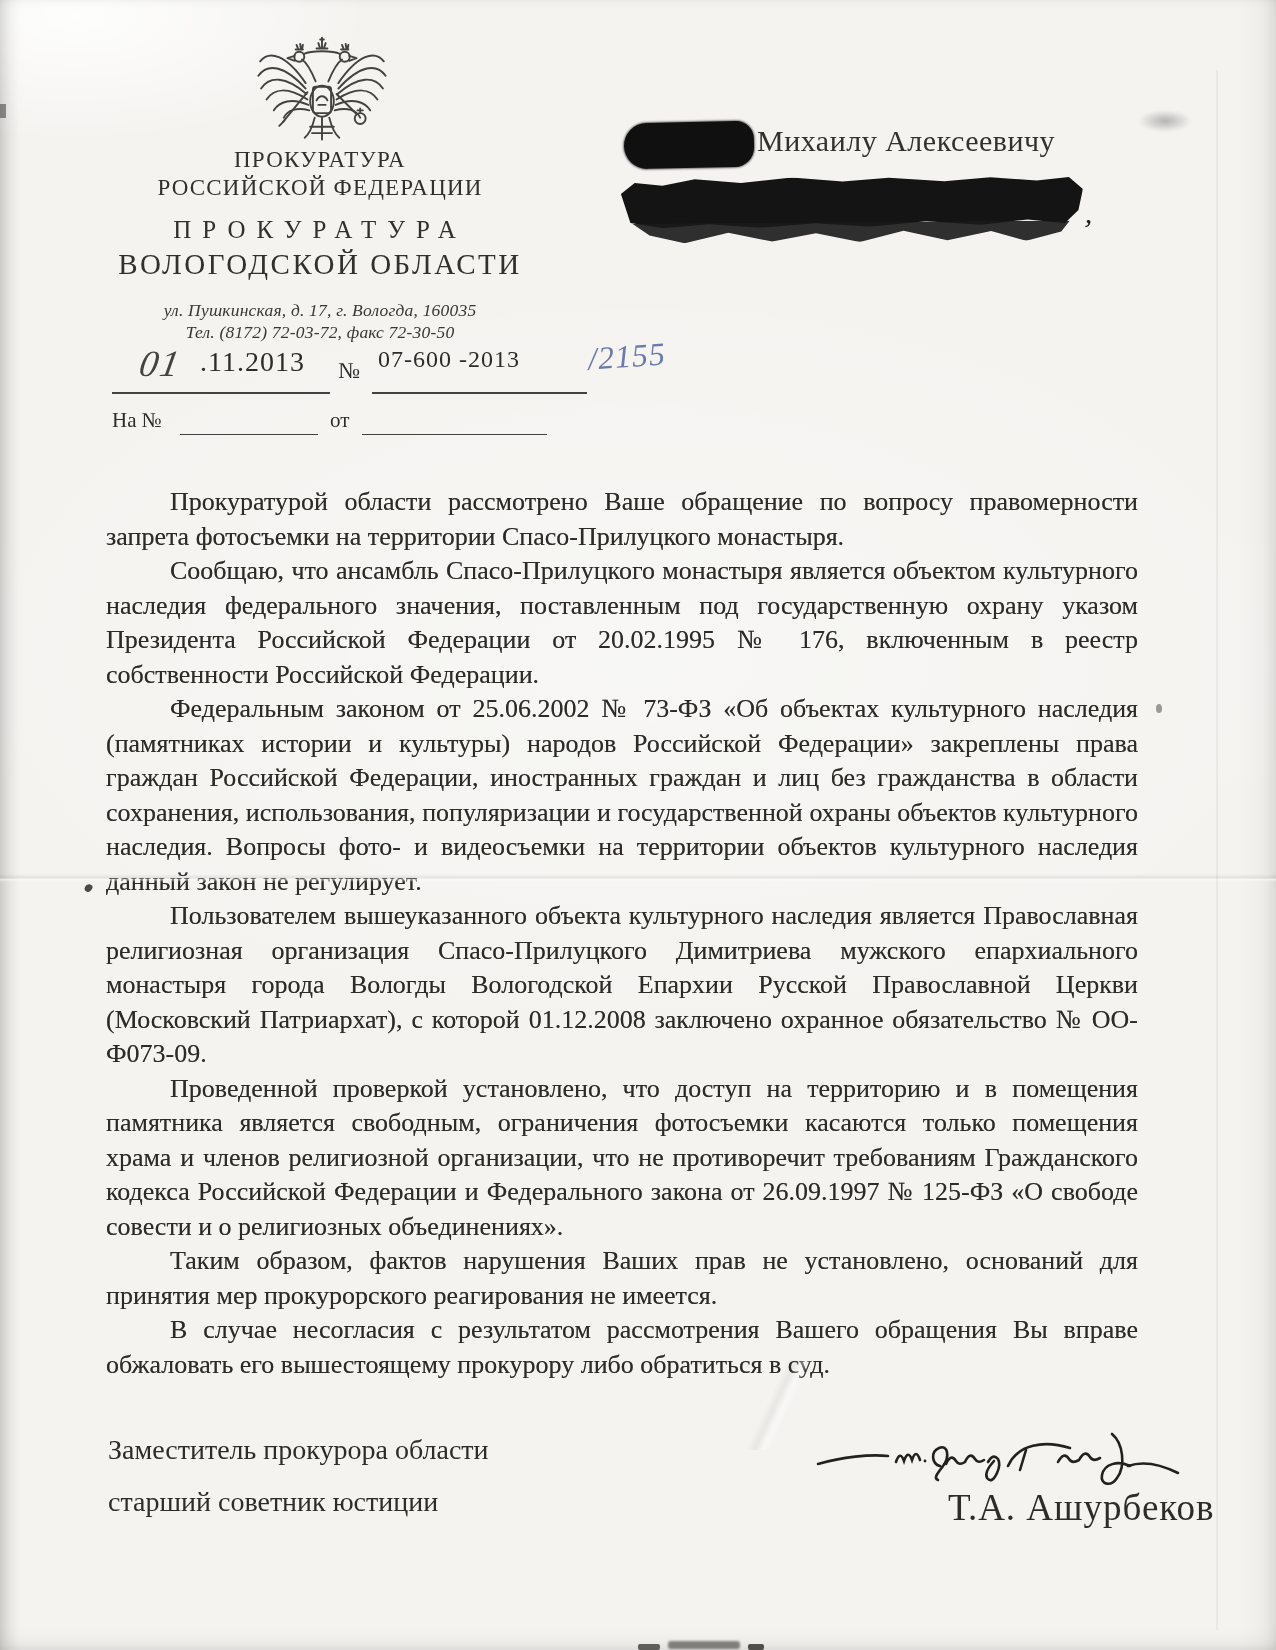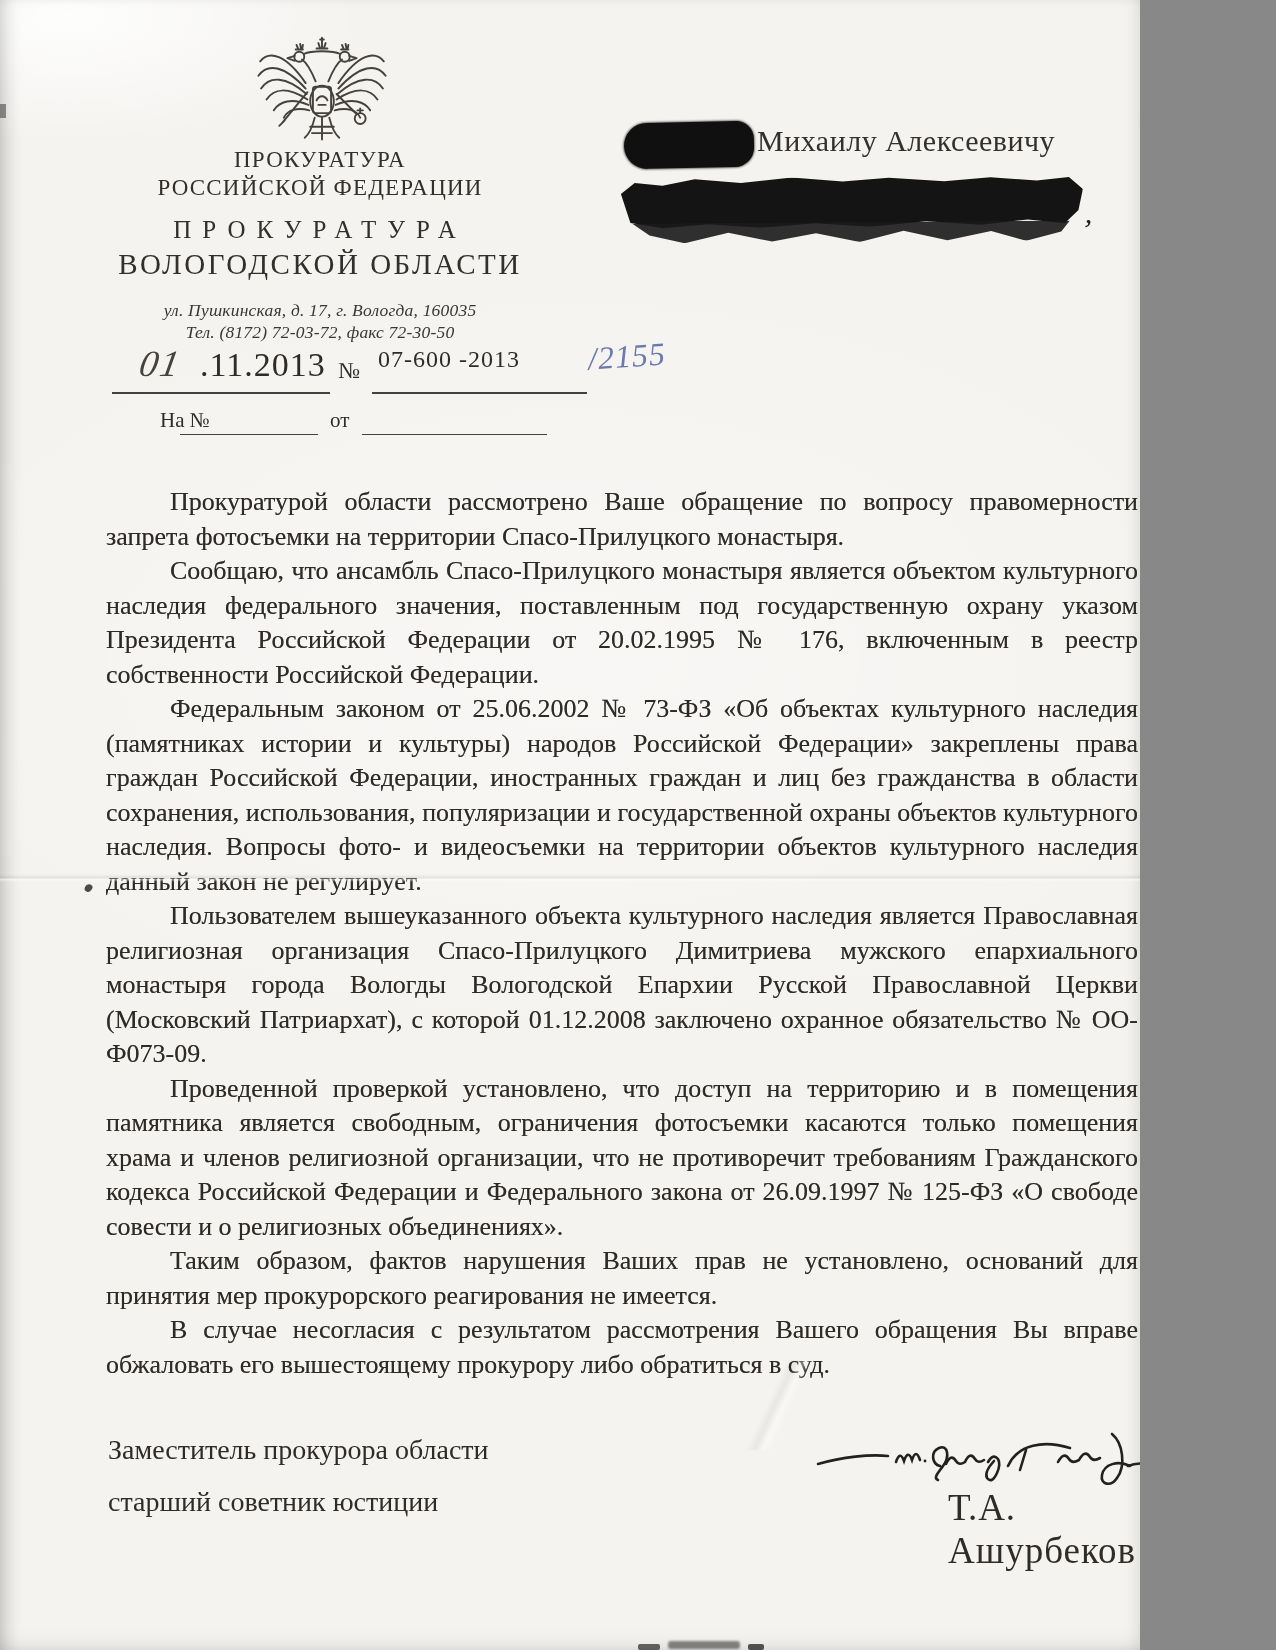--- a/index.html
+++ b/index.html
@@ -1,18 +1,18 @@
 <!DOCTYPE html>
 <html lang="ru"><head>
 <meta charset="utf-8">
 <style>
   * { margin:0; padding:0; box-sizing:border-box; }
   html,body { background:#888; }
   #page {
-    position:relative; width:1140px; height:1650px; overflow:hidden;
+    position:relative; width:1276px; height:1650px; overflow:hidden;
     background:
       radial-gradient(ellipse 420px 180px at 6% 1%, rgba(255,255,255,.9) 0%, rgba(255,255,255,0) 70%),
       radial-gradient(ellipse 900px 500px at 50% 40%, rgba(255,255,255,.35) 0%, rgba(255,255,255,0) 80%),
       linear-gradient(90deg, #e9e8e5 0px, #f4f3f0 18px, #f4f3f0 1240px, #eceae7 1276px),
       #f4f3f0;
     box-shadow: inset 16px 0 22px -16px rgba(0,0,0,.22),
                 inset -12px 0 18px -12px rgba(0,0,0,.12),
                 inset 0 -14px 26px -18px rgba(0,0,0,.18),
                 inset 0 10px 16px -14px rgba(0,0,0,.05);
     font-family:"Liberation Serif","DejaVu Serif",serif;
@@ -22,28 +22,28 @@
   
   .emblem { left:248px; top:34px; width:148px; height:120px; }
   .hdr { left:60px; width:520px; text-align:center; color:#33302c; }
   .org { top:146px; font-size:23px; line-height:28px; letter-spacing:1.2px; }
   .dept1 { top:216px; font-size:25px; letter-spacing:11px; }
   .dept2 { top:248px; font-size:29px; letter-spacing:2.5px; }
   .addr { top:299px; font-size:17.5px; line-height:22px; letter-spacing:.2px; color:#3a3733;font-style:italic; }
   
   .hand { font-style:italic; }
   .date-hand { left:140px; top:342px; font-size:37px; color:#46423d; transform:skewX(-10deg); letter-spacing:2px; }
-  .date-print { left:200px; top:346px; font-size:34px; letter-spacing:1px; }
+  .date-print { left:200px; top:346px; font-size:28px; letter-spacing:1px; }
   .uline { height:0; border-top:2px solid #45413c; }
   .ul-date { left:112px; top:392px; width:218px; }
   .num-label { left:338px; top:358px; font-size:23px; }
   .num-print { left:378px; top:346px; font-size:24px; letter-spacing:1px; }
   .num-hand { left:588px; top:338px; font-size:32px; color:#6b79ad; transform:rotate(-4deg); letter-spacing:1px; }
   .ul-num { left:372px; top:392px; width:215px; }
-  .na-label { left:112px; top:408px; font-size:21px;margin-left:48px; }
+  .na-label { left:112px; top:408px; font-size:21px; }
   .ul-na { left:180px; top:434px; width:138px; border-top-width:1.5px; }
   .ot-label { left:330px; top:408px; font-size:21px; }
   .ul-ot { left:362px; top:434px; width:185px; border-top-width:1.5px; }
   
   .addressee-name { left:757px; top:124px; font-size:30px; letter-spacing:.5px; color:#34312d; }
   .redact-name { left:624px; top:122px; width:130px; height:46px; background:#101010;
     border-radius:26px 20px 22px 26px; transform:rotate(-1.2deg);
     box-shadow:0 0 2px 1px rgba(16,16,16,.55); }
   .redact-block { left:621px; top:177px; width:462px; height:50px; background:#141414; transform:rotate(-.5deg);
     clip-path:polygon(0% 30%,3% 8%,9% 14%,16% 2%,26% 10%,37% 0%,48% 9%,58% 2%,70% 10%,80% 3%,90% 10%,97% 4%,100% 28%,99% 70%,96% 96%,88% 88%,78% 98%,66% 90%,54% 100%,42% 92%,30% 100%,19% 92%,9% 99%,2% 88%); }

